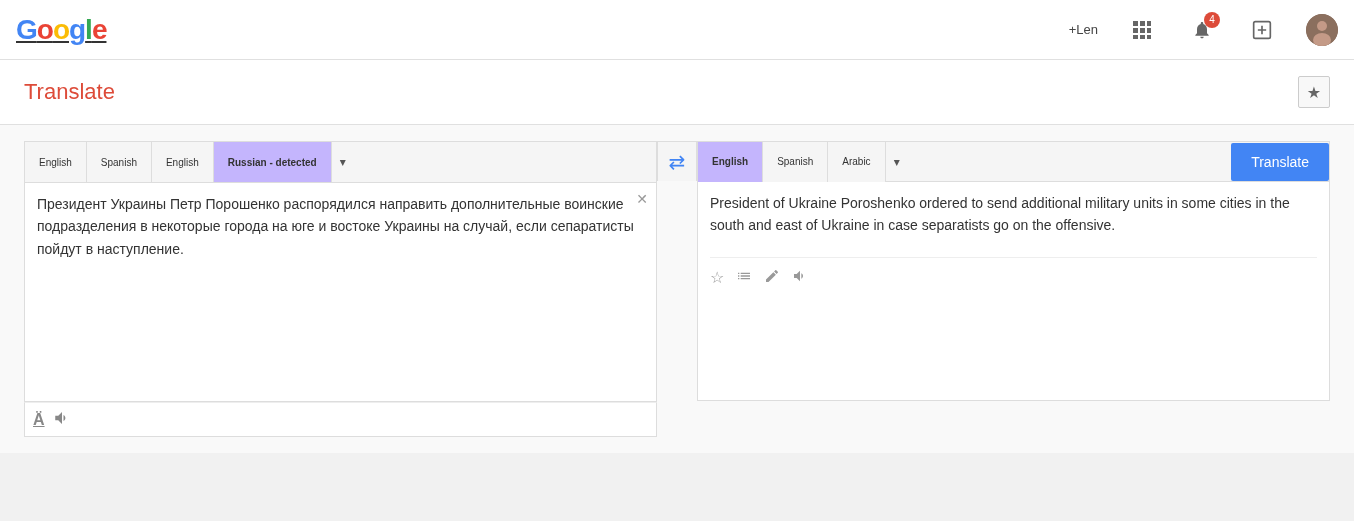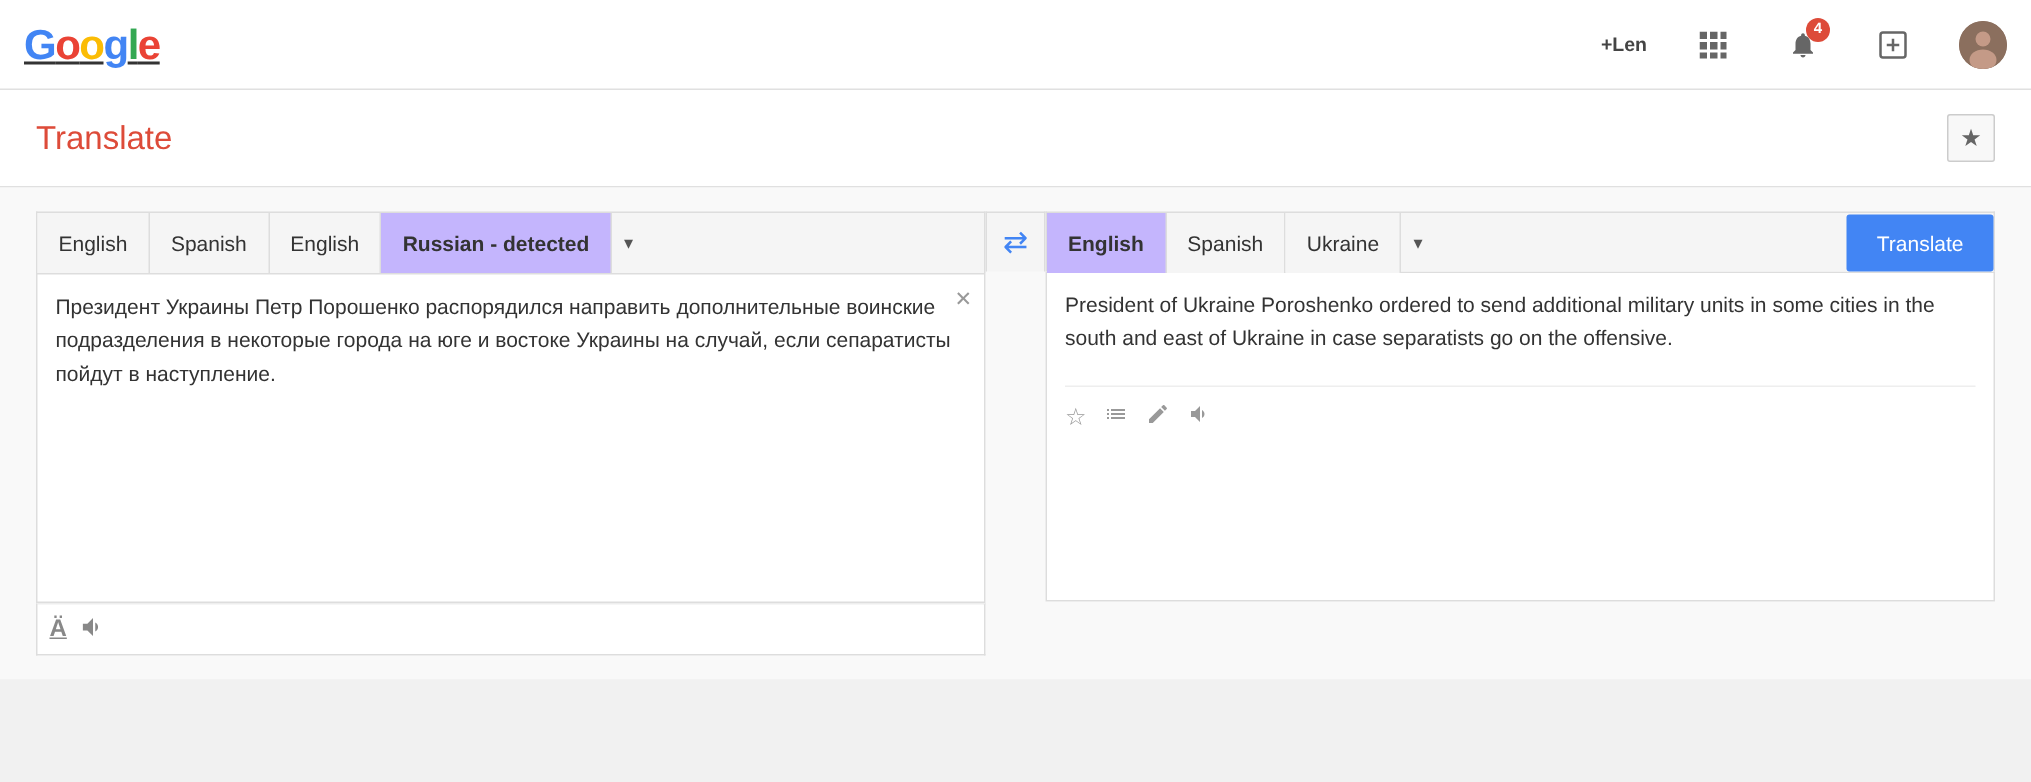--- a/index.html
+++ b/index.html
@@ -15,21 +15,21 @@
       justify-content: space-between;
       height: 60px;
     }
     .header-left { display: flex; align-items: center; }
     .google-logo { font-size: 28px; font-weight: bold; letter-spacing: -1px; text-decoration: underline; }
     .g-blue { color: #4285F4; }
     .g-red { color: #EA4335; }
     .g-yellow { color: #FBBC05; }
     .g-green { color: #34A853; }
 
-    .header-right { display: flex; align-items: center; gap: 28px; font-weight: bold; }
+    .header-right { display: flex; align-items: center; gap: 28px; }
     .header-user-name { color: #444; font-size: 13px; }
     .header-icon {
       width: 32px; height: 32px;
       display: flex; align-items: center; justify-content: center;
       cursor: pointer; position: relative;
       color: #666; font-size: 18px;
     }
     .header-icon .badge {
       position: absolute; top: -2px; right: -2px;
       background: #dd4b39; color: white; border-radius: 50%;
@@ -81,21 +81,21 @@
     .lang-bar {
       display: flex;
       align-items: center;
       border: 1px solid #ddd;
       border-bottom: none;
       background: #f5f5f5;
       padding: 0;
     }
     .lang-tab {
       padding: 10px 14px;
-      font-size: 14px;
+      font-size: 10px;
       cursor: pointer;
       border-right: 1px solid #ddd;
       color: #333;
       background: #f5f5f5;
       border-top: none;
       border-left: none;
       border-bottom: none;
       height: 40px;
       display: flex; align-items: center;
     }
@@ -295,21 +295,21 @@
 
     <div style="display:flex; align-items:flex-start;">
       <div class="right-lang-bar" style="flex:1; display:flex; align-items:center; border:1px solid #ddd; border-bottom:none; background:#f5f5f5; height:40px;">
         <button class="lang-tab active">
           <span>English</span>
         </button>
         <button class="lang-tab">
           <span>Spanish</span>
         </button>
         <button class="lang-tab">
-          <span>Ukraine</span>
+          <span>Arabic</span>
         </button>
         <div class="lang-dropdown">
           <span>▾</span>
         </div>
         <div style="flex:1;"></div>
         <button class="translate-btn" style="margin:0; border-radius:2px; height:38px;">Translate</button>
       </div>
     </div>
 
     <div class="translation-box">

